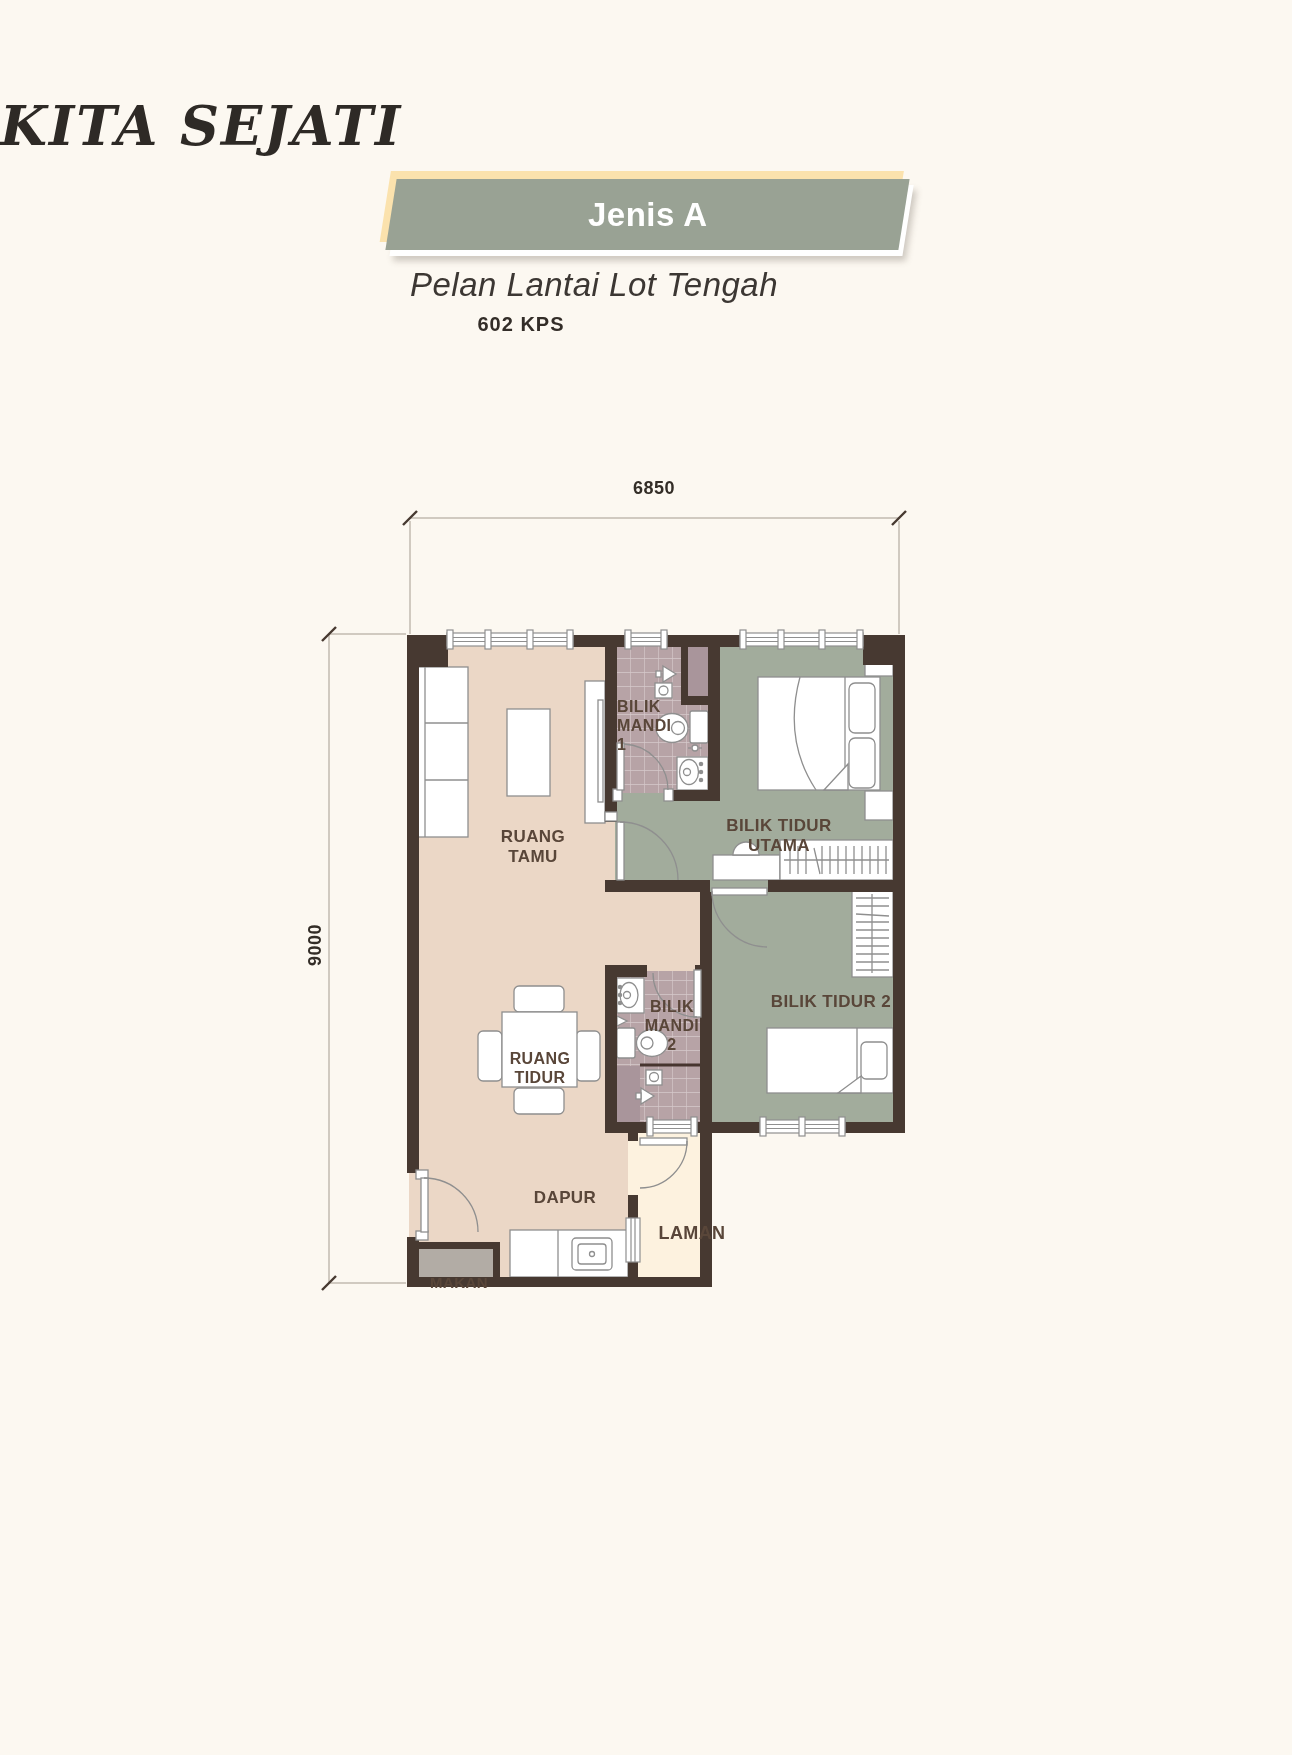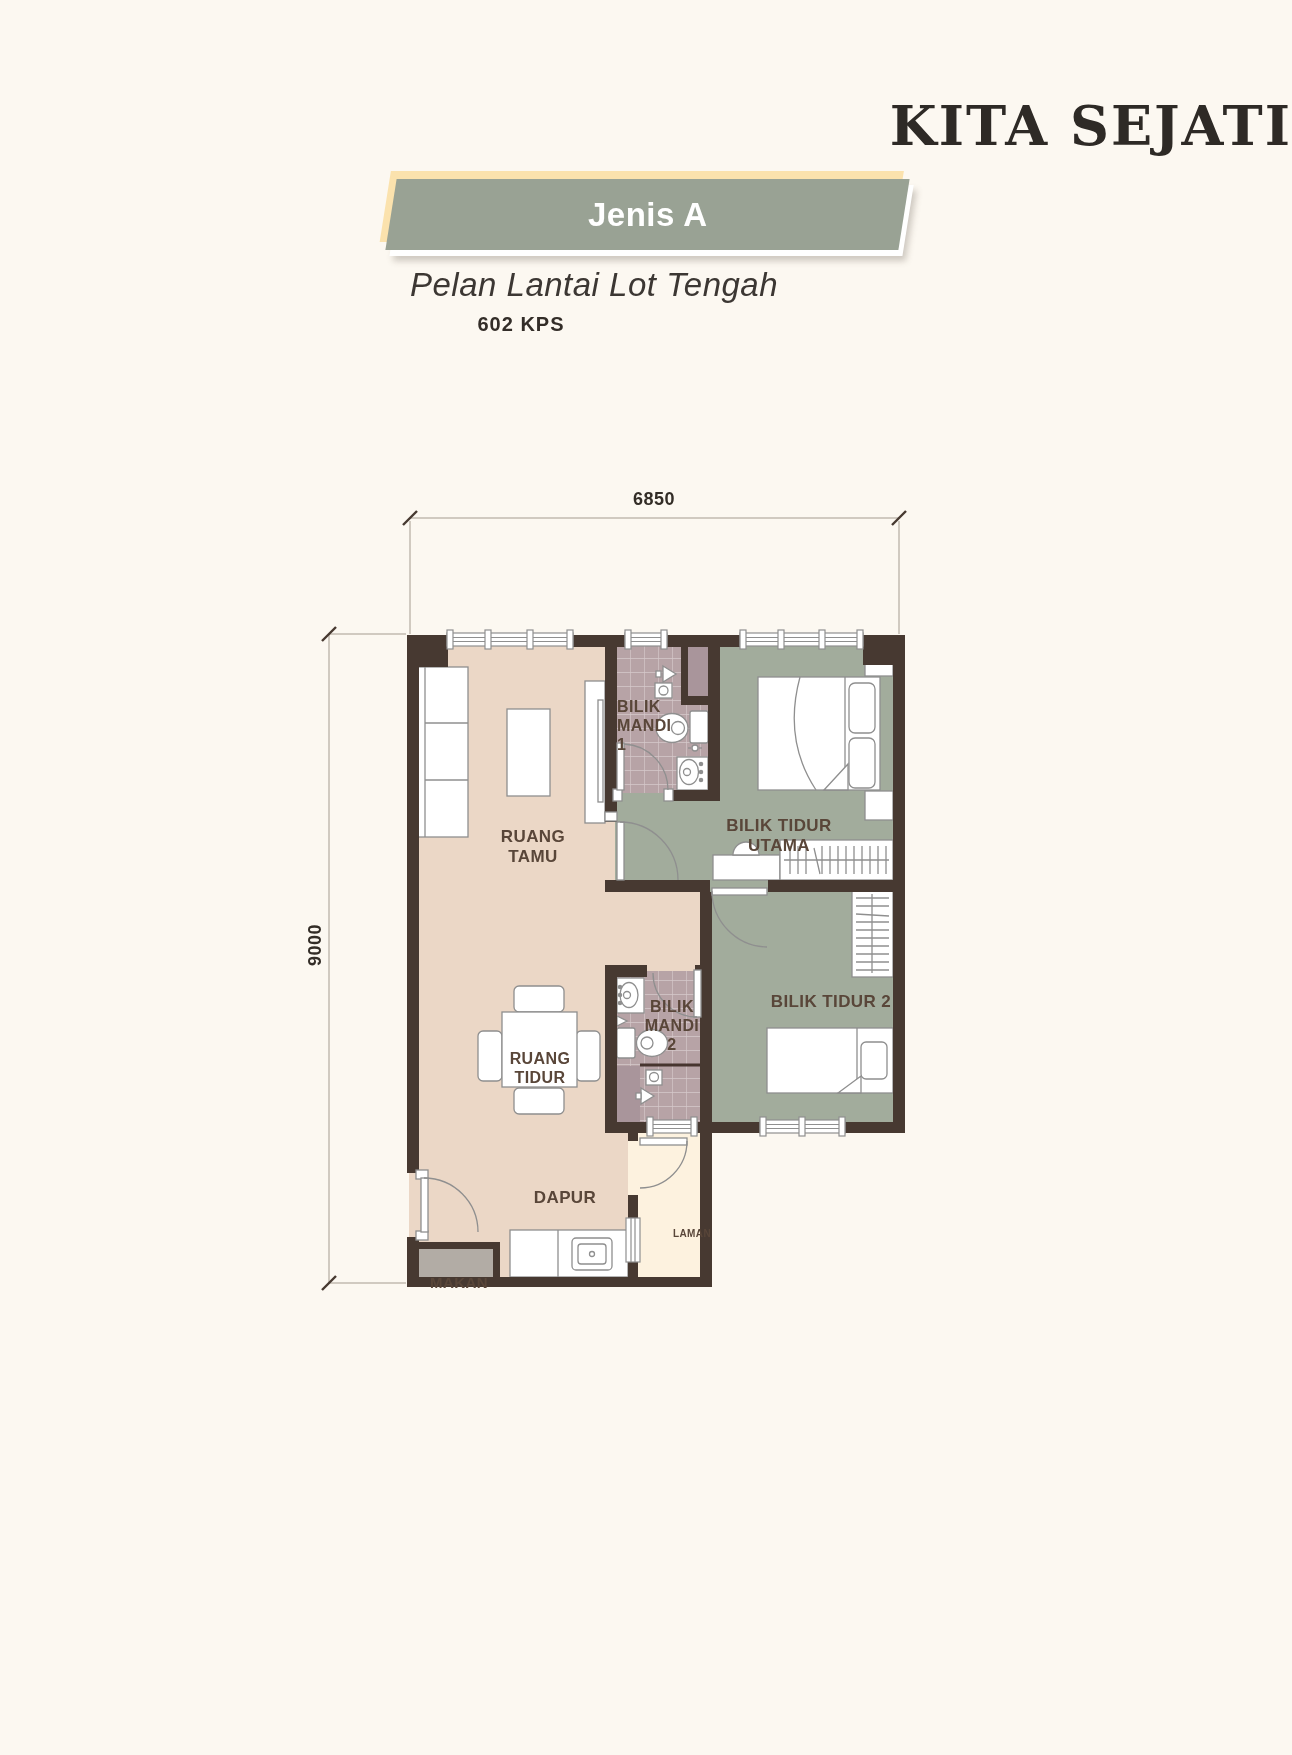--- a/index.html
+++ b/index.html
@@ -5,24 +5,25 @@
   html,body{margin:0;padding:0;}
   body{
     width:1292px;height:1755px;position:relative;
     background:#fcf8f1;
     font-family:"Liberation Sans", sans-serif;
     overflow:hidden;
   }
   .abs{position:absolute;}
   
   .title{
-    left:0;top:94px;width:1292px;text-align:right;
+    left:0;top:94px;width:1292px;text-align:left;
     font-family:"DejaVu Serif", serif;
     font-weight:700;font-size:54px;letter-spacing:2px;
     color:#2e2a26;
+    font-style:italic;
   }
   .badge-wrap{left:391px;top:179px;width:513px;height:71px;}
   .badge-layer{position:absolute;left:0;top:0;width:100%;height:100%;transform:skewX(-9deg);}
   .badge-back{background:#fbe2ad;transform:skewX(-9deg) translate(-7px,-8px);}
   .badge-white{background:#ffffff;transform:skewX(-9deg) translate(5px,6px);box-shadow:4px 5px 6px rgba(90,80,70,.28);}
   .badge-green{background:#99a294;display:flex;align-items:center;justify-content:center;}
   .badge-green span{
     color:#ffffff;font-weight:700;font-size:33px;letter-spacing:.5px;
     transform:skewX(9deg);
   }
@@ -34,21 +35,21 @@
     left:0;top:313px;width:1042px;text-align:center;
     font-weight:700;font-size:20px;color:#332d28;letter-spacing:1px;
   }
   
   svg.plan{left:0;top:0;width:1292px;height:1755px;}
   .room-label{
     color:#594639;font-weight:700;line-height:1.18;letter-spacing:.4px;
     text-align:center;transform:translate(-50%,-50%);white-space:nowrap;margin-top:20px;
   }
   .room-label.left{transform:translate(0,-50%);text-align:left;}
-  .fs17{font-size:17px;} .fs16{font-size:16px;} .fs15{font-size:15px;} .fs14{font-size:10px;padding-left:44px;}
+  .fs17{font-size:17px;} .fs16{font-size:16px;} .fs15{font-size:15px;} .fs14{font-size:18px;padding-left:44px;}
   .dim-label{
     color:#332d27;font-weight:700;font-size:18px;letter-spacing:.5px;
     transform:translate(-50%,-50%);
   }
   .dim-label.vert{transform:translate(-50%,-50%) rotate(-90deg);}
 </style>
 </head>
 <body>
 
 <div class="abs title">KITA SEJATI</div>
@@ -331,14 +332,14 @@
   <span style="display:block">RUANG</span>
   <span style="display:block">TIDUR</span>
 </div>
 
 <div class="abs room-label fs17" style="left:565px;top:1178px;">DAPUR</div>
 
 <div class="abs room-label fs14" style="left:670px;top:1214px;">LAMAN</div>
 
 <div class="abs room-label fs15" style="left:459px;top:1263px;">MAKAN</div>
 
-<div class="abs dim-label" style="left:654px;top:499px;">6850</div>
+<div class="abs dim-label" style="left:654px;top:488px;">6850</div>
 <div class="abs dim-label vert" style="left:315px;top:945px;">9000</div>
 
 </body></html>

